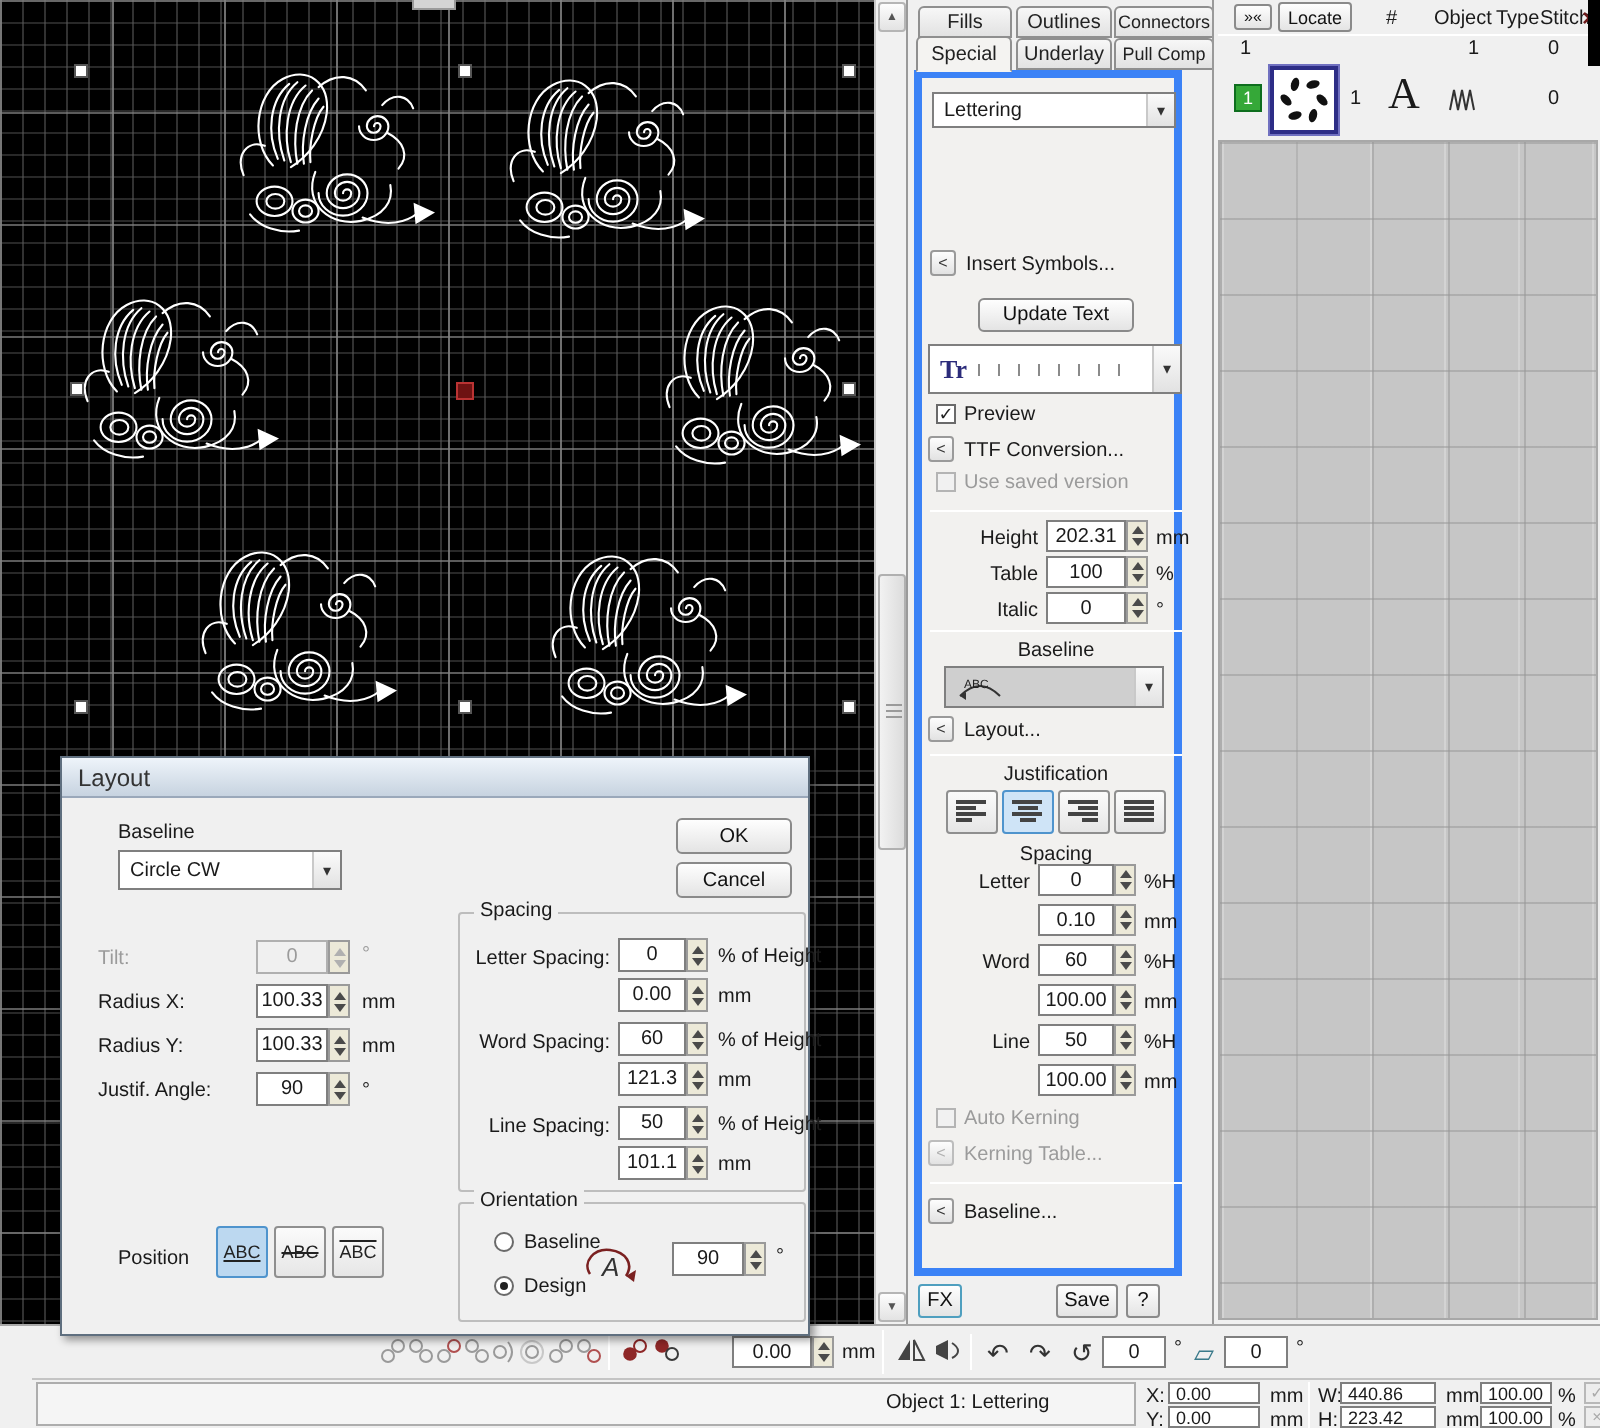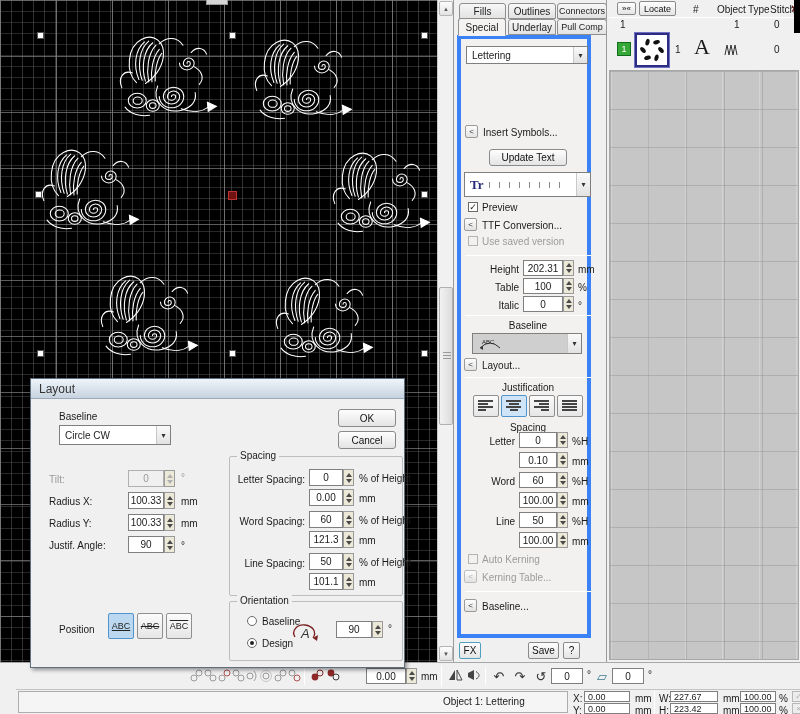--- a/index.html
+++ b/index.html
@@ -469,21 +469,21 @@
   <div id="statusRow">
     <div id="statusCell"><span>Object 1: Lettering</span></div>
     <div class="lbl" style="left:557px;top:3px">X:</div>
     <div class="fld tiny" style="left:568px;top:1px;width:46px;height:11px">0.00</div>
     <div class="lbl" style="left:619px;top:3px">mm</div>
     <div class="lbl" style="left:557px;top:15px">Y:</div>
     <div class="fld tiny" style="left:568px;top:13px;width:46px;height:11px">0.00</div>
     <div class="lbl" style="left:619px;top:15px">mm</div>
     <div class="vsep" style="left:638px;top:1px;height:23px"></div>
     <div class="lbl" style="left:643px;top:3px">W:</div>
-    <div class="fld tiny" style="left:654px;top:1px;width:48px;height:11px">227.67</div>
+    <div class="fld tiny" style="left:654px;top:1px;width:48px;height:11px">440.86</div>
     <div class="lbl" style="left:707px;top:3px">mm</div>
     <div class="fld tiny" style="left:724px;top:1px;width:36px;height:11px">100.00</div>
     <div class="lbl" style="left:763px;top:3px">%</div>
     <div class="lbl" style="left:643px;top:15px">H:</div>
     <div class="fld tiny" style="left:654px;top:13px;width:48px;height:11px">223.42</div>
     <div class="lbl" style="left:707px;top:15px">mm</div>
     <div class="fld tiny" style="left:724px;top:13px;width:36px;height:11px">100.00</div>
     <div class="lbl" style="left:763px;top:15px">%</div>
     <div class="minibtn" style="left:776px;top:1px">✓</div>
     <div class="minibtn" style="left:776px;top:13px">×</div>

